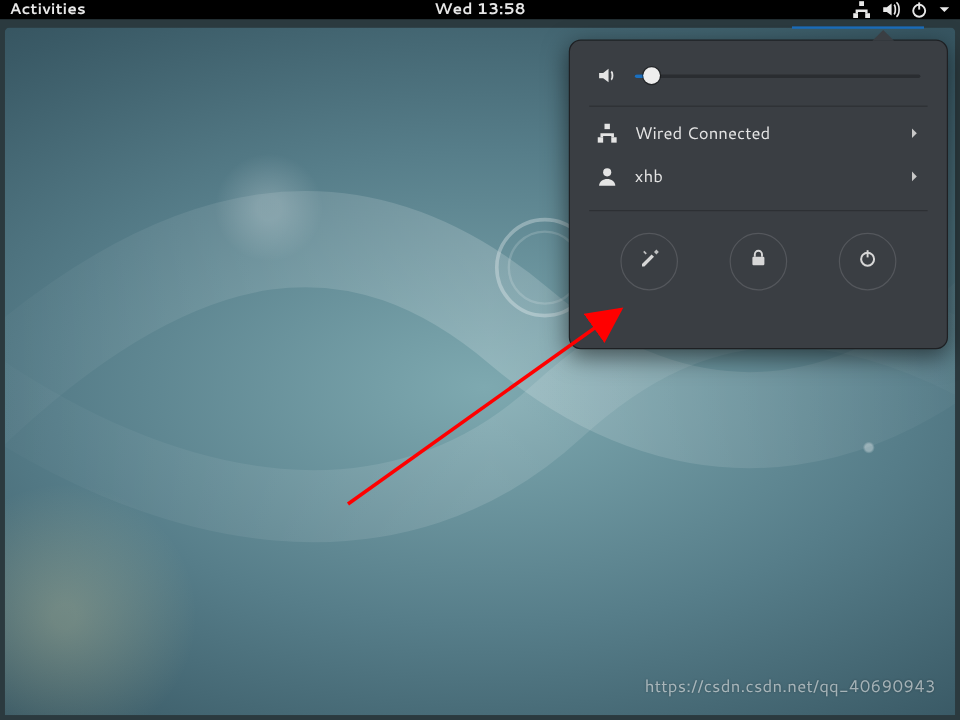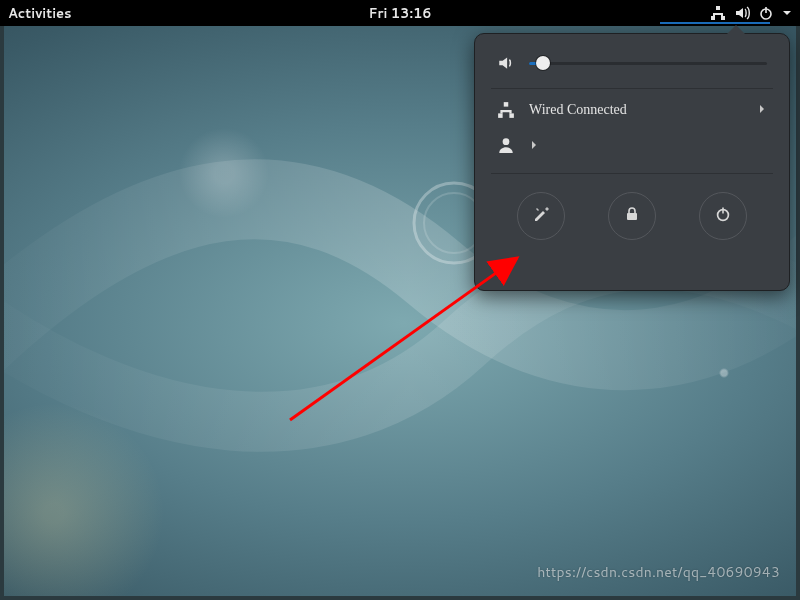--- a/index.html
+++ b/index.html
@@ -18,21 +18,21 @@
       radial-gradient(circle at 220px 150px, rgba(255,255,255,0.18) 10px, rgba(255,255,255,0.0) 45px),
       radial-gradient(circle at 50px 490px, rgba(255,235,170,0.22) 10px, rgba(255,225,150,0.0) 110px),
       radial-gradient(ellipse 900px 500px at 400px 300px, #7ea9b0 0%, #567d89 40%, #3a5a66 70%, #263c47 100%);
     border-radius: 4px 4px 0 0;
     overflow: hidden;
   }
   .desktop svg.swirl { position:absolute; left:0; top:0; width:792px; height:573px; pointer-events:none; }
 
   
   .topbar {
-    position: absolute; left: 0; top: 0; width: 800px; height: 26px;
+    position: absolute; left: 0; top: 0; width: 800px; height: 16px;
     background: #000;
     color: #e7e7e7;
     display: flex; align-items: center; justify-content: space-between;
     font-size: 13px;
     padding: 0 8px;
   }
   .topbar .left, .topbar .center, .topbar .right { display:flex; align-items:center; gap:8px; }
   .topbar .center { position:absolute; left:50%; transform:translateX(-50%); font-weight:600; }
   .topbar .active-indicator { position:absolute; top:22px; right:30px; width:110px; height:2px; background:#1b6fbe; }
   .topbar .ico { width:16px; height:16px; display:inline-flex; align-items:center; justify-content:center; }
@@ -114,21 +114,21 @@
     <path d="M -50 280 C 140 420, 330 440, 460 320 C 580 210, 700 210, 860 310" stroke="url(#g1)" stroke-width="60" fill="none" opacity="0.28"></path>
     <circle cx="450" cy="200" r="40" fill="none" stroke="rgba(255,255,255,0.55)" stroke-width="3" opacity="0.55"></circle>
     <circle cx="450" cy="200" r="30" fill="none" stroke="rgba(255,255,255,0.4)" stroke-width="2" opacity="0.4"></circle>
   </svg>
 </div>
 
 <div class="topbar">
   <div class="left">
     <span style="font-weight:600;cursor:pointer;">Activities</span>
   </div>
-  <div class="center">Fri 13:16</div>
+  <div class="center">Wed 13:58</div>
   <div class="right" style="cursor:pointer;">
     <span class="ico">
       <svg viewBox="0 0 16 16">
           <rect x="6" y="1" width="4" height="4"></rect>
           <rect x="1" y="11" width="4" height="4"></rect>
           <rect x="11" y="11" width="4" height="4"></rect>
           <path d="M8 5v3H3v3h2v-1h6v1h2v-3H8z"></path>
         </svg>
     </span>
     <span class="ico">
@@ -162,21 +162,21 @@
         </svg>
     </span>
     <div class="slider">
       <div class="track"></div>
       <div class="fill"></div>
       <div class="thumb"></div>
     </div>
   </div>
   <div class="sep"></div>
 
-  <div class="row" style="cursor:pointer;font-family:Liberation Serif, serif;">
+  <div class="row" style="cursor:pointer;">
     <span class="ic">
       <svg viewBox="0 0 16 16">
           <rect x="6" y="1" width="4" height="4"></rect>
           <rect x="1" y="11" width="4" height="4"></rect>
           <rect x="11" y="11" width="4" height="4"></rect>
           <path d="M8 5v3H3v3h2v-1h6v1h2v-3H8z"></path>
         </svg>
     </span>
     <span class="lbl">Wired Connected</span>
     <span class="chev">
@@ -186,20 +186,21 @@
     </span>
   </div>
 
   <div class="row" style="cursor:pointer;">
     <span class="ic">
       <svg viewBox="0 0 16 16">
           <circle cx="8" cy="5" r="3"></circle>
           <path d="M2 15c0-3 3-5 6-5s6 2 6 5H2z"></path>
         </svg>
     </span>
+    <span class="lbl">xhb</span>
     <span class="chev">
       <svg viewBox="0 0 10 10">
           <path d="M3 1l4 4-4 4z"></path>
         </svg>
     </span>
   </div>
 
   <div class="sep" style="margin-top:10px;"></div>
 
   <div class="btnrow">

